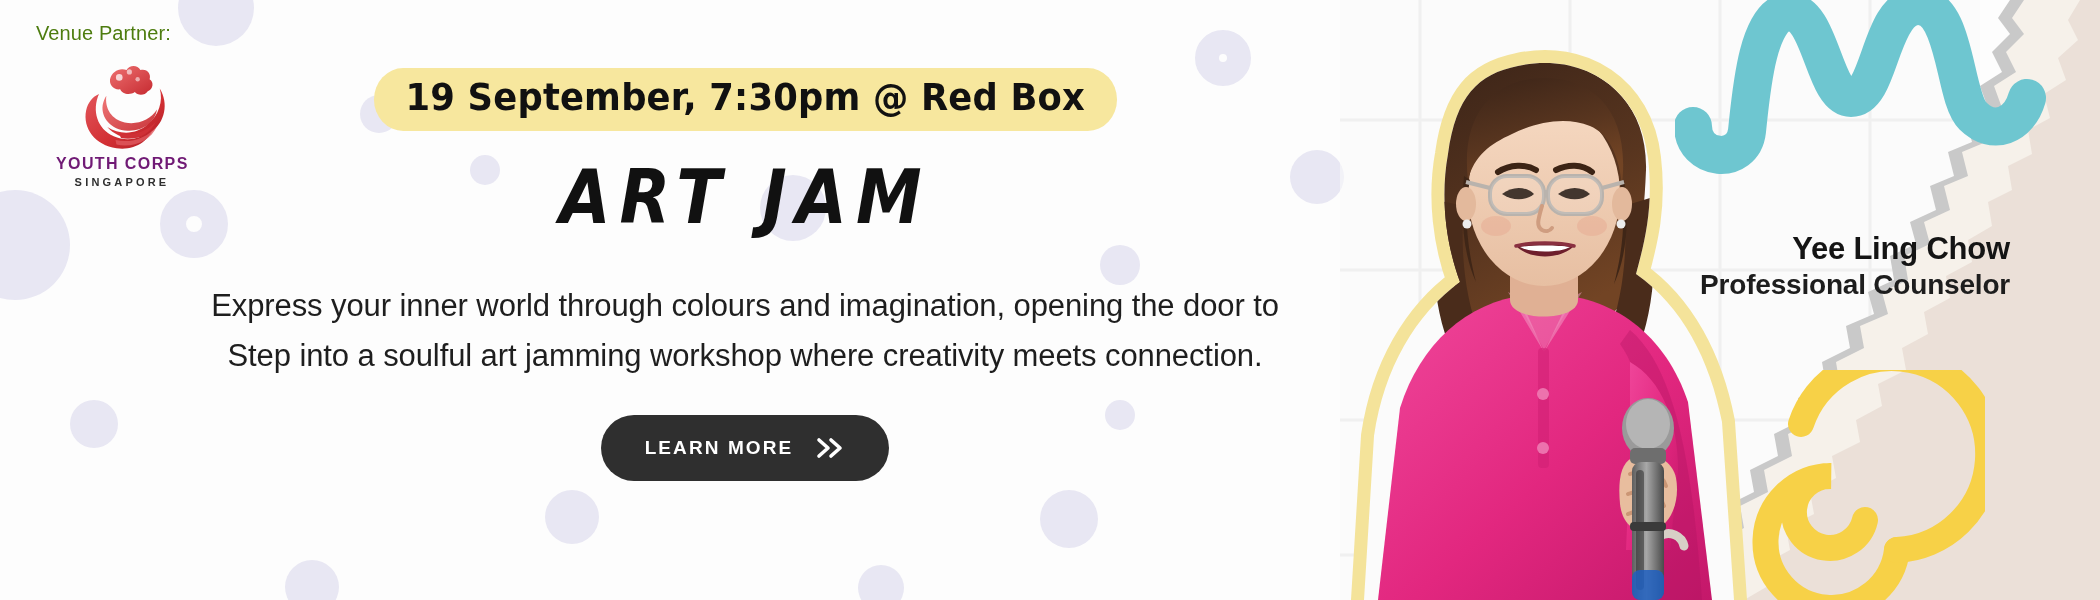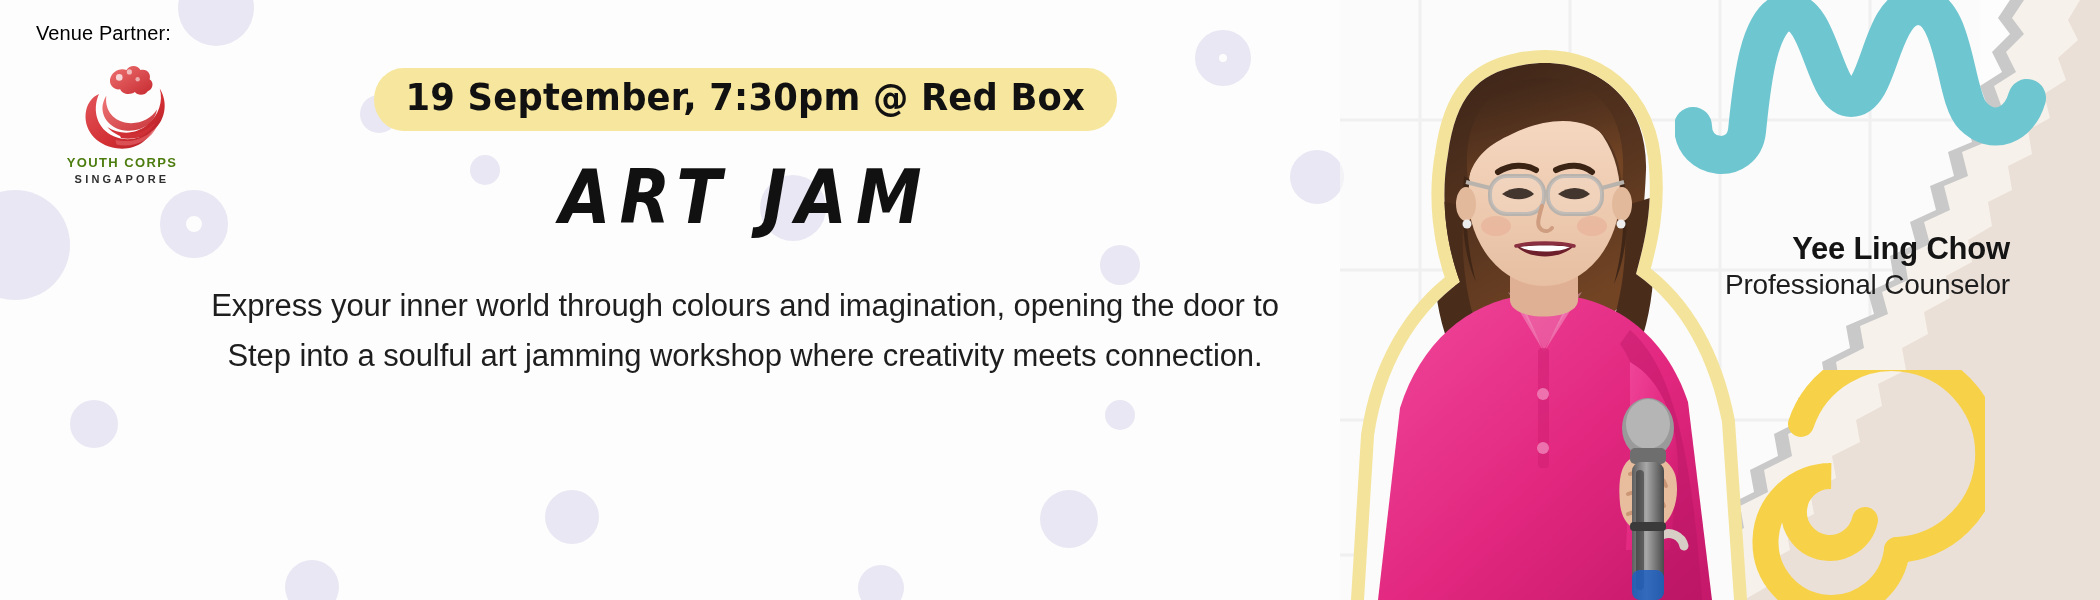--- a/index.html
+++ b/index.html
@@ -42,32 +42,32 @@
     position: absolute;
     top: 0; right: 120px;
     width: 640px; height: 600px;
     opacity: .55;
   }
 
   
   .venue-block { position: absolute; left: 36px; top: 22px; width: 220px; text-align: left; }
   .venue-label {
     font-size: 20px;
-    color: #000000;
+    color: #4d7c0f;
     letter-spacing: .1px;
     font-family: "Liberation Sans", sans-serif;
   }
   .yc-logo { margin-top: 14px; margin-left: 20px; width: 132px; text-align: center; }
   .yc-mark { width: 104px; height: 92px; display: block; margin: 0 auto; }
   .yc-name {
     margin-top: 4px;
-    font-size: 13px;
+    font-size: 16px;
     font-weight: bold;
     letter-spacing: 1.4px;
-    color: #4d7c0f;
+    color: #701a75;
     white-space: nowrap;
   }
   .yc-sub {
     margin-top: 3px;
     font-size: 11px;
     font-weight: bold;
     letter-spacing: 3.2px;
     color: #2e2e2e;
   }
 
@@ -164,21 +164,21 @@
     font-family: "Liberation Sans", sans-serif;
     font-size: 31px;
     font-weight: bold;
     color: #141414;
     line-height: 1.12;
     letter-spacing: -.2px;
   }
   .speaker-role {
     font-family: "Liberation Sans", sans-serif;
     font-size: 28px;
-    font-weight: normal;
+    font-weight: bold;
     color: #1d1d1d;
     line-height: 1.18;
     letter-spacing: -.2px;
     margin-top: 1px;
   }
 </style>
 </head>
 <body>
 
 <div class="banner">
@@ -277,20 +277,31 @@
 
     <div class="date-pill">19 September, 7:30pm @ Red Box</div>
 
     <div class="art-title">ART JAM</div>
 
     <div class="body-copy">
       <span>Express your inner world through colours and imagination, opening the door to</span>
       <span>Step into a soulful art jamming workshop where creativity meets connection.</span>
     </div>
 
+    <div class="cta-wrap">
+      <button class="cta-button">
+        <span class="cta-label">LEARN MORE</span>
+        <span class="cta-chevrons">
+          <svg width="30" height="22" viewBox="0 0 30 22">
+            <path d="M4,3 L13,11 L4,19" fill="none" stroke="#ffffff" stroke-width="3.6" stroke-linecap="round" stroke-linejoin="round"></path>
+            <path d="M16,3 L25,11 L16,19" fill="none" stroke="#ffffff" stroke-width="3.6" stroke-linecap="round" stroke-linejoin="round"></path>
+          </svg>
+        </span>
+      </button>
+    </div>
   </div>
 
   <svg class="squiggle" viewBox="0 0 420 190">
     <path d="M18,140 C18,175 68,180 72,145 C76,108 82,30 112,26
              C146,22 148,112 176,112 C206,112 204,22 242,20
              C282,18 278,110 298,130 C318,150 344,140 352,112" fill="none" stroke="#6ec6d0" stroke-width="38" stroke-linecap="round" stroke-linejoin="round"></path>
   </svg>
 
   <svg class="spiral" viewBox="0 0 270 230">
     <path d="M150,150 a36,36 0 1,1 -34,-44 a66,66 0 1,0 66,74" fill="none" stroke="#f7d147" stroke-width="26" stroke-linecap="round"></path>

